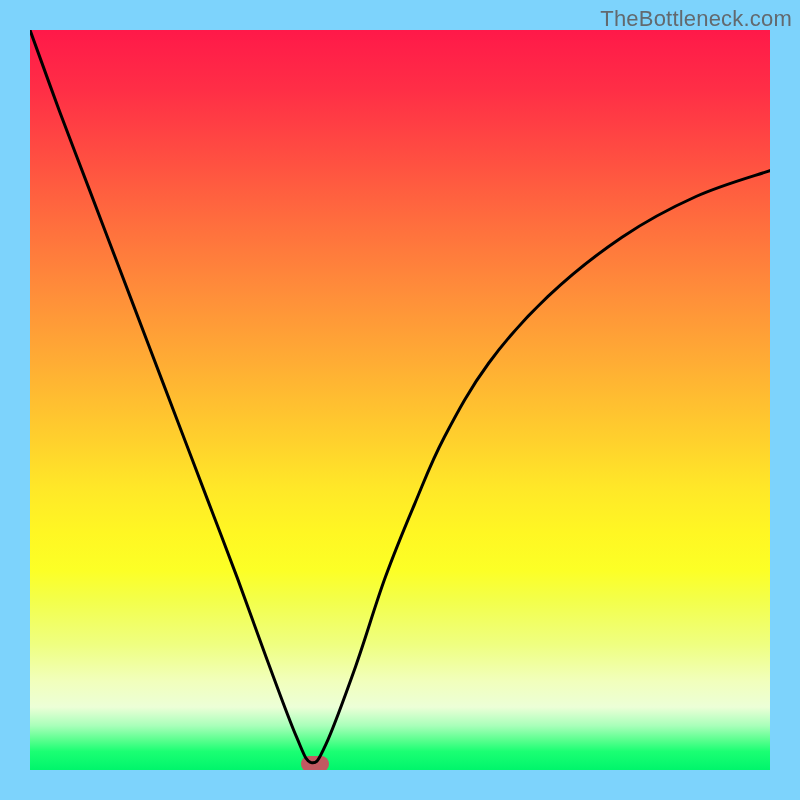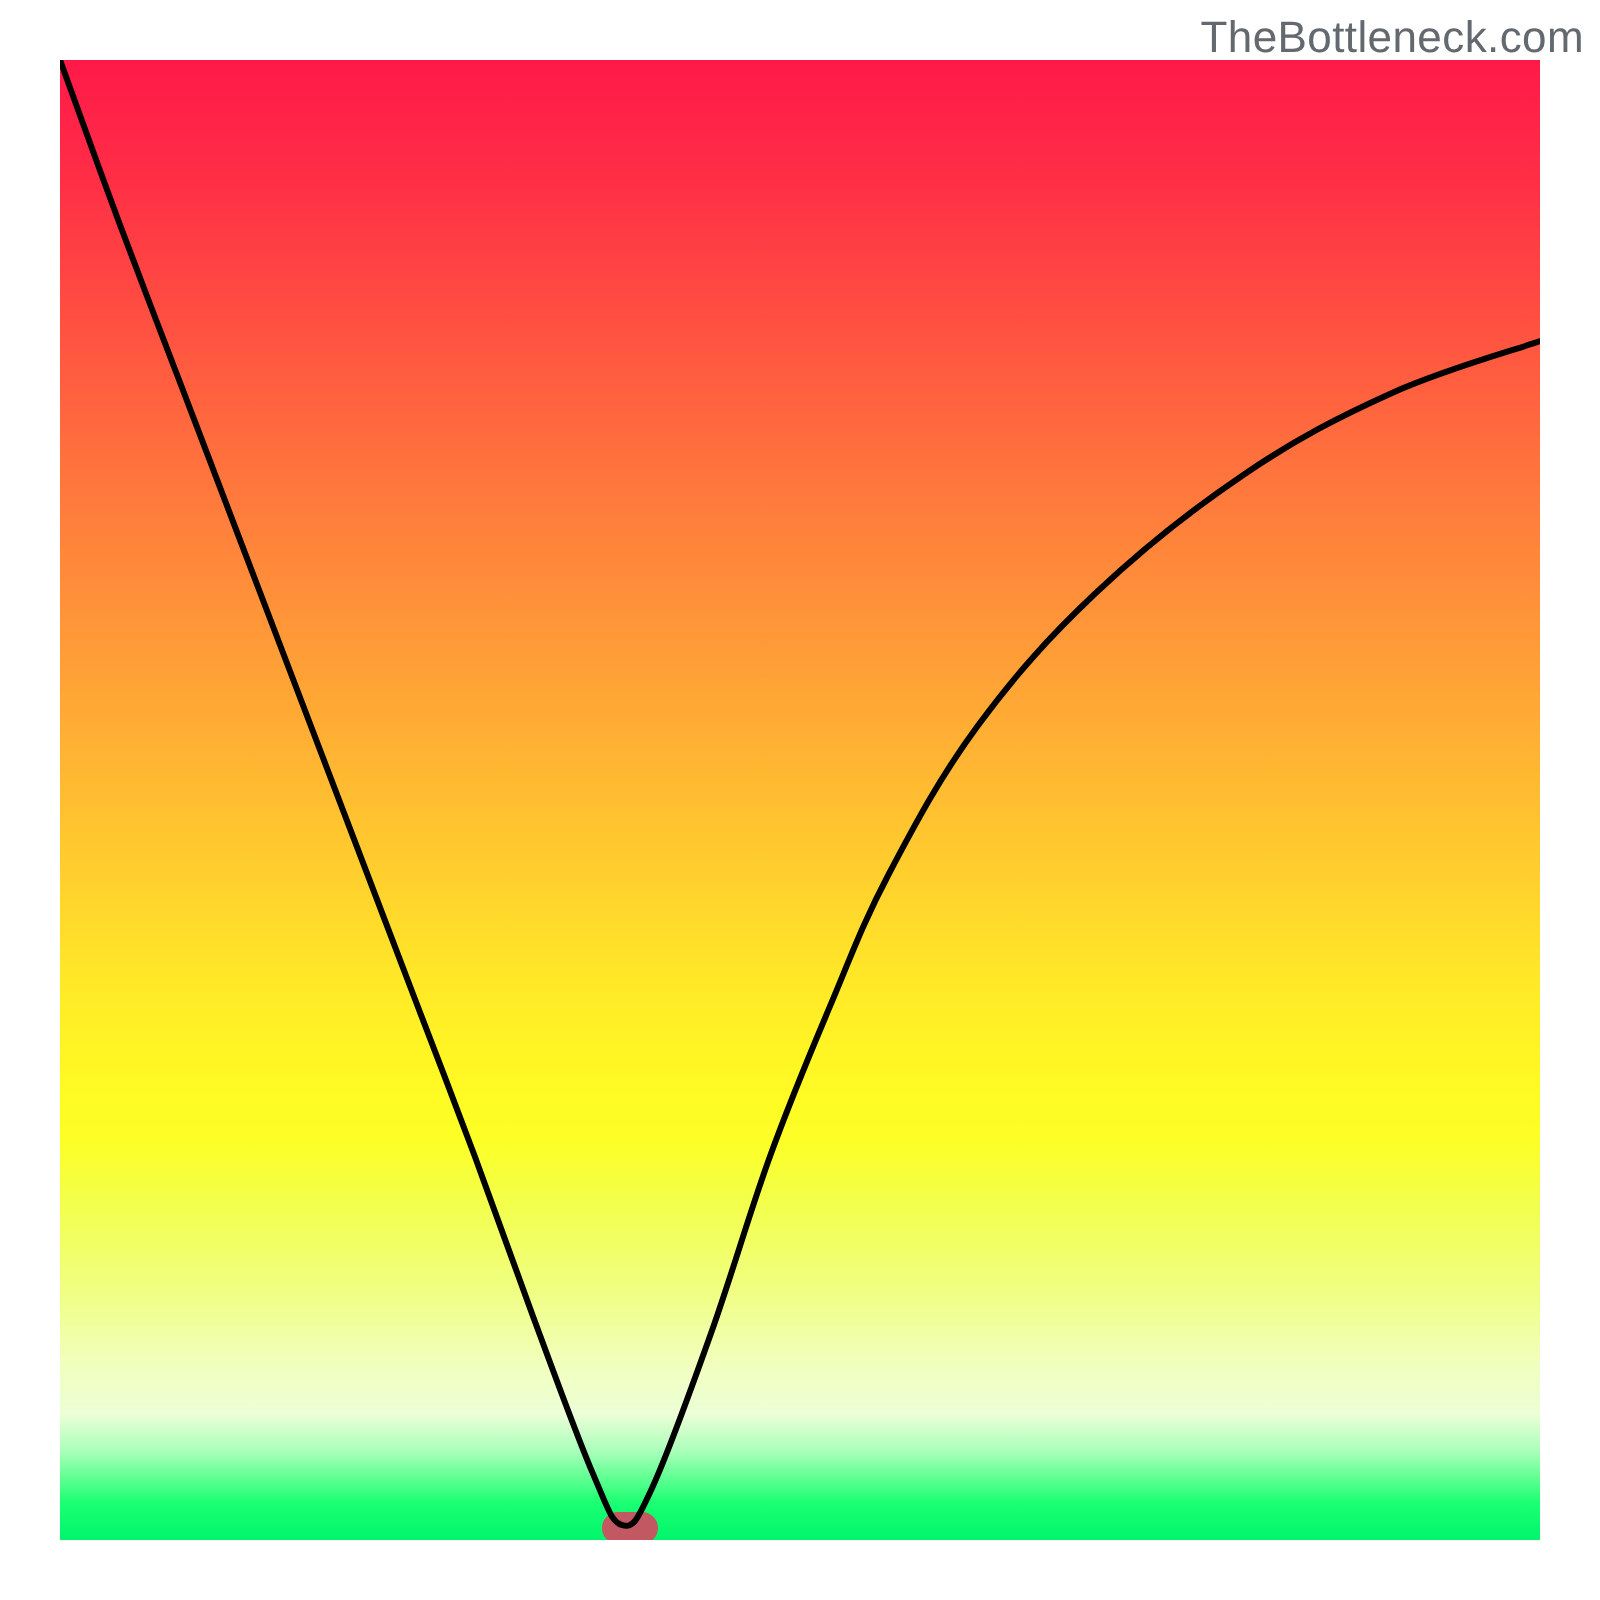--- a/index.html
+++ b/index.html
@@ -1,20 +1,20 @@
 <!DOCTYPE html>
 <html><head>
 <meta charset="utf-8">
 <style>
   * { margin: 0; padding: 0; box-sizing: border-box; }
   html, body { width: 800px; height: 800px; overflow: hidden; background: #000; }
   .frame {
     width: 800px;
     height: 800px;
-    background: #ffffff;
+    background: #7dd3fc;
     position: relative;
   }
   .watermark {
     position: absolute;
     top: 6px;
     right: 8px;
     font-family: Arial, Helvetica, sans-serif;
     font-size: 22px;
     color: #63696e;
     letter-spacing: 0.2px;

